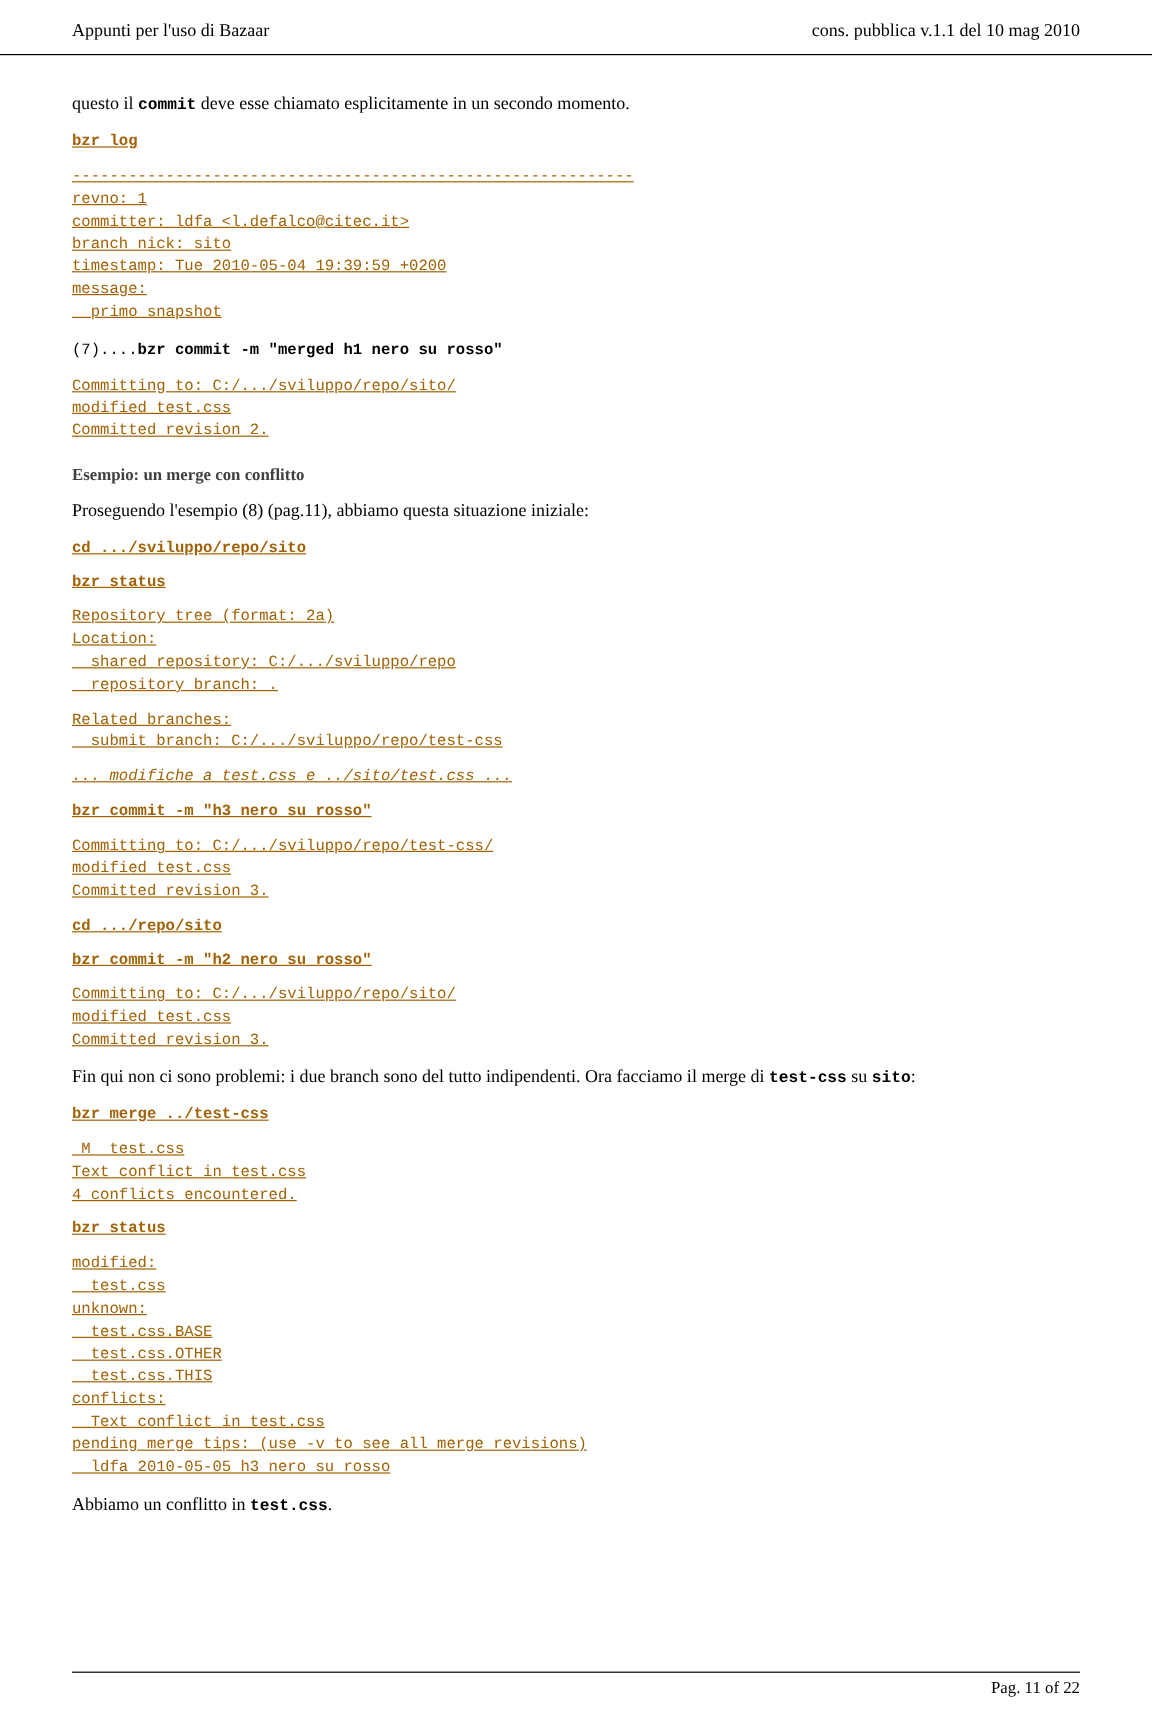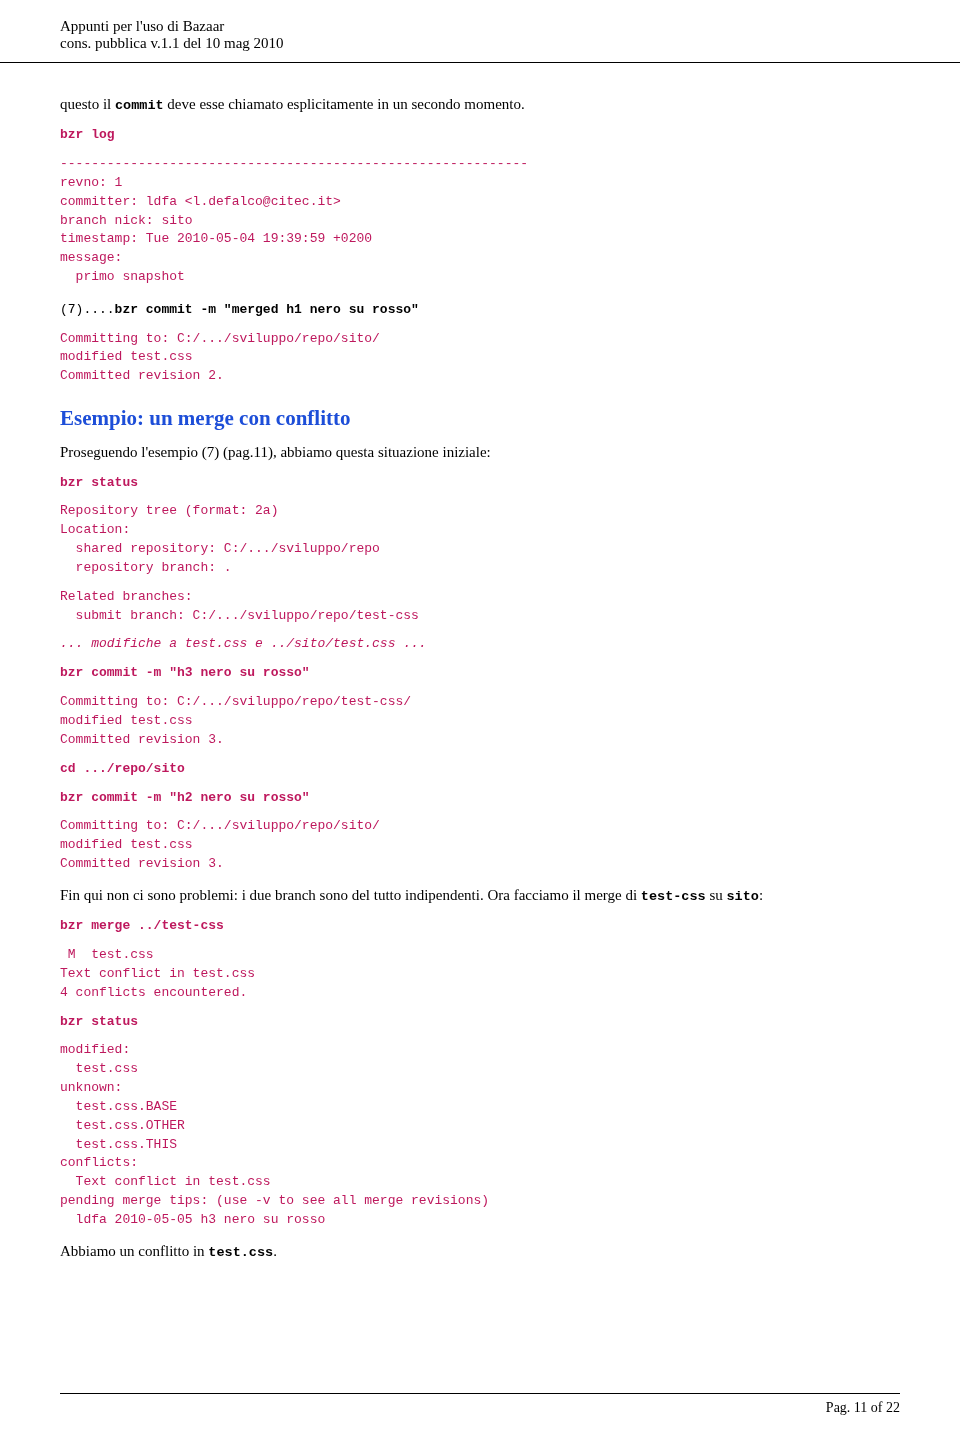--- a/index.html
+++ b/index.html
@@ -17,21 +17,20 @@
       min-height: 1436px;
       position: relative;
     }
 
     .page-header {
       display: flex;
       justify-content: space-between;
       align-items: baseline;
       padding: 18px 60px 10px 60px;
       border-bottom: 1px solid #000;
-      flex-direction: column;
     }
 
     .page-content {
       padding: 30px 60px 60px 60px;
     }
 
     p {
       margin-bottom: 10px;
       line-height: 1.5;
       text-align: justify;
@@ -40,34 +39,35 @@
     code, .mono {
       font-family: 'Courier New', Courier, monospace;
       font-size: 13.5px;
     }
 
     .code-block {
       font-family: 'Courier New', Courier, monospace;
       font-size: 13px;
       line-height: 1.45;
       margin: 6px 0 10px 0;
-      color: #be185d;
+      color: #a16207;
       white-space: pre;
+      text-decoration: underline;
     }
 
     .bold-code {
       font-family: 'Courier New', Courier, monospace;
       font-size: 13px;
       font-weight: bold;
     }
 
     .section-heading {
-      font-size: 21px;
+      font-size: 14px;
       font-weight: bold;
-      color: #1d4ed8;
+      color: #404040;
       margin: 20px 0 10px 0;
     }
 
     .page-footer {
       position: absolute;
       bottom: 20px;
       right: 60px;
       font-size: 14px;
       color: #000;
       border-top: 1px solid #000;
@@ -110,23 +110,25 @@
   <p>
     <span style="font-family:'Courier New',Courier,monospace;font-size:13px;">(7)....</span><span class="bold-code">bzr commit -m "merged h1 nero su rosso"</span>
   </p>
   <div class="code-block">Committing to: C:/.../sviluppo/repo/sito/
 modified test.css
 Committed revision 2.</div>
 
   <div class="section-heading">Esempio: un merge con conflitto</div>
 
   <p>
-    <span>Proseguendo l'esempio (7) (pag.11), abbiamo questa situazione iniziale:</span>
+    <span>Proseguendo l'esempio (8) (pag.11), abbiamo questa situazione iniziale:</span>
   </p>
 
+  <div class="code-block"><span class="bold-code">cd .../sviluppo/repo/sito</span>
+</div>
   <div class="code-block"><span class="bold-code">bzr status</span>
 </div>
 
   <div class="code-block">Repository tree (format: 2a)
 Location:
   shared repository: C:/.../sviluppo/repo
   repository branch: .</div>
 
   <div class="code-block">Related branches:
   submit branch: C:/.../sviluppo/repo/test-css</div>

